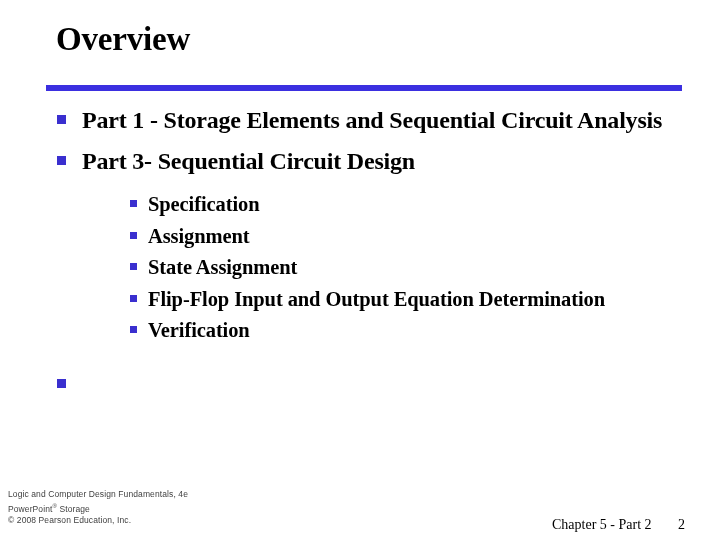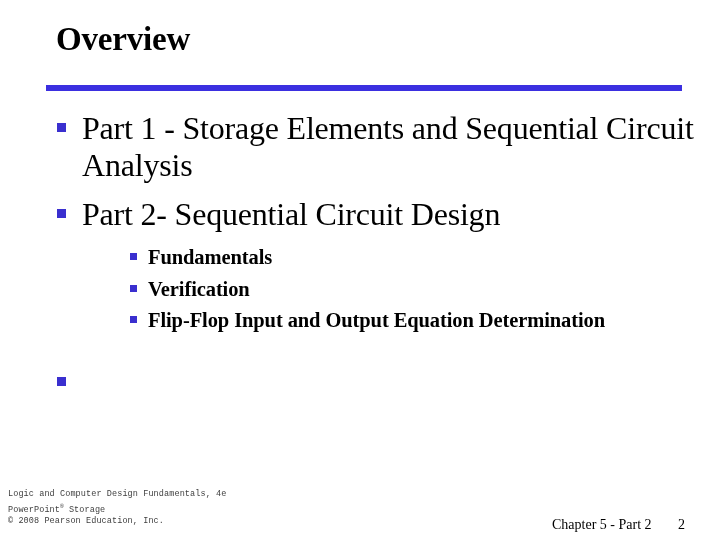--- a/index.html
+++ b/index.html
@@ -46,25 +46,25 @@
     left: 46px;
     top: 98px;
     width: 660px;
   }
 
   
   .lvl1 {
     position: relative;
     padding-left: 36px;
     font-family: "Liberation Serif", "DejaVu Serif", serif;
-    font-weight: normal;
-    font-size: 32px;
+    font-weight: bold;
+    font-size: 24px;
     line-height: 37px;
     color: #000000;
-    margin: 12px 0 0 0;
+    margin: 4px 0 0 0;
     letter-spacing: -0.2px;
   }
   .lvl1 .sq {
     position: absolute;
     left: 11px;
     top: 13px;
     width: 9px;
     height: 9px;
     background: #3a2fcf;
   }
@@ -94,21 +94,21 @@
   }
 
   .gap-before-sub { height: 9px; }
   .gap-before-part3 { height: 15px; }
 
   
   #footer-left {
     position: absolute;
     left: 8px;
     top: 489px;
-    font-family: Liberation Mono, monospace;
+    font-family: Liberation Sans, sans-serif;
     font-size: 8.5px;
     line-height: 11.5px;
     color: #3f3f3f;
     letter-spacing: 0.1px;
   }
   #footer-left .reg {
     font-size: 6px;
     vertical-align: super;
   }
 
@@ -142,43 +142,48 @@
 
   <div id="body">
 
     <div class="lvl1">
       <span class="sq"></span>
       <span>Part 1 - Storage Elements and Sequential Circuit Analysis</span>
     </div>
 
     <div class="lvl1">
       <span class="sq"></span>
-      <span>Part 2- Sequential Circuit Design</span>
+      <span>Part 3- Sequential Circuit Design</span>
     </div>
 
     <div class="gap-before-sub"></div>
 
     <div class="lvl2">
       <span class="sq"></span>
-    </div>
-
-    <div class="lvl2">
-      <span class="sq"></span>
-      <span class="cont">Fundamentals</span>
-    </div>
-
+      <span class="cont">Specification</span>
+    </div>
+
+    <div class="lvl2">
+      <span class="sq"></span>
+      <span class="cont">Assignment</span>
+    </div>
+
+    <div class="lvl2">
+      <span class="sq"></span>
+      <span class="cont">State Assignment</span>
+    </div>
+
+    <div class="lvl2">
+      <span class="sq"></span>
+      <span class="cont">Flip-Flop Input and Output Equation Determination</span>
+    </div>
 
     <div class="lvl2">
       <span class="sq"></span>
       <span class="cont">Verification</span>
-    </div>
-
-    <div class="lvl2">
-      <span class="sq"></span>
-      <span class="cont">Flip-Flop Input and Output Equation Determination</span>
     </div>
 
     <div class="gap-before-part3"></div>
 
     <div class="lvl1">
       <span class="sq"></span>
     </div>
 
   </div>
 

